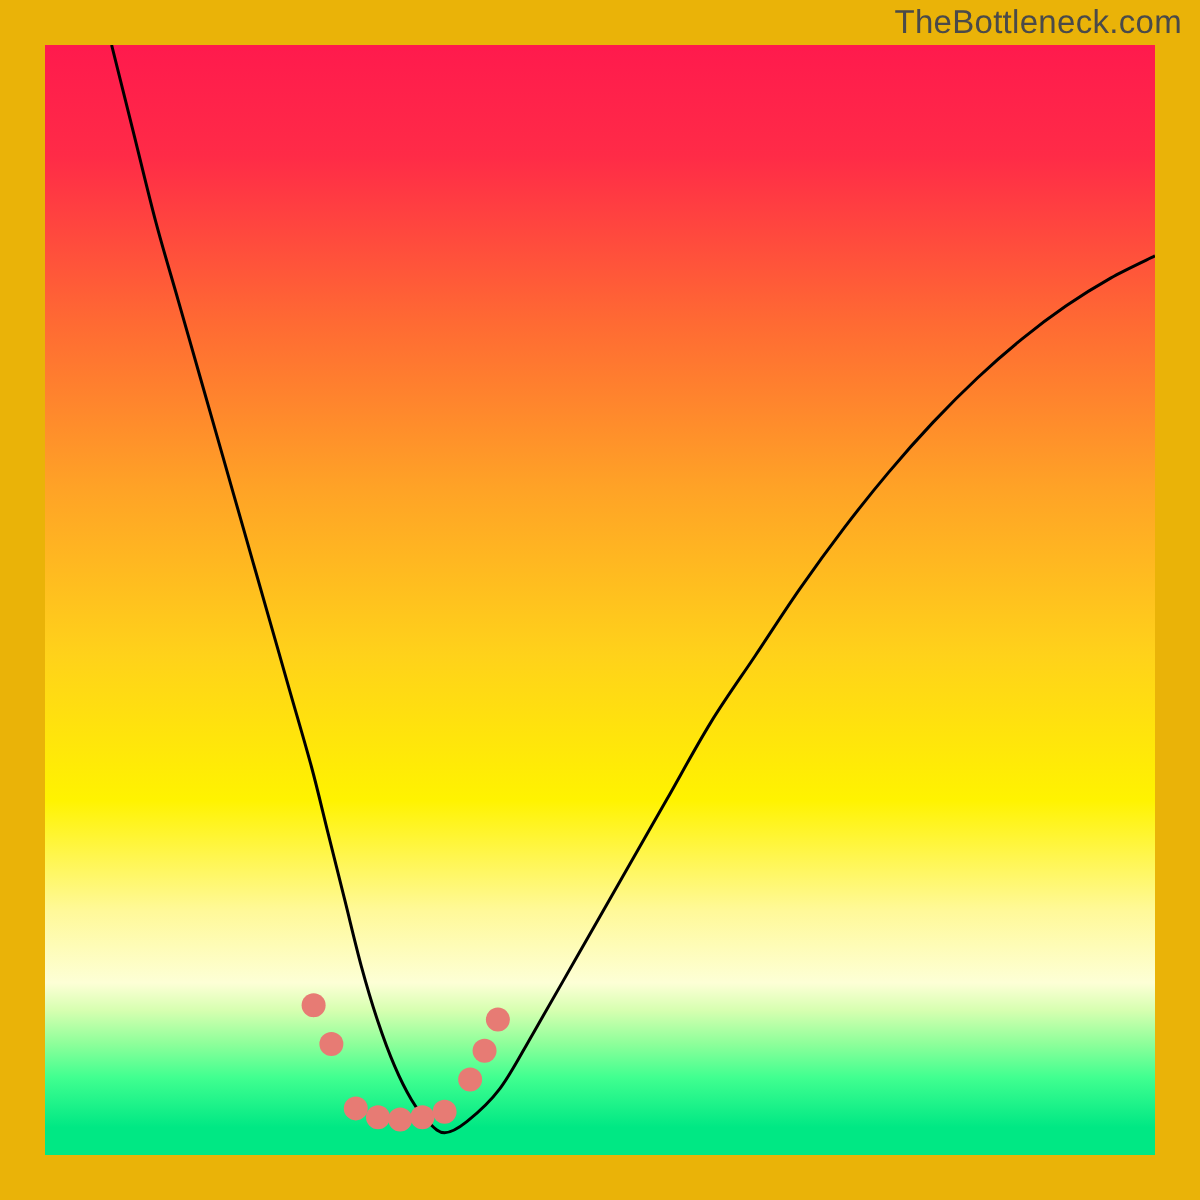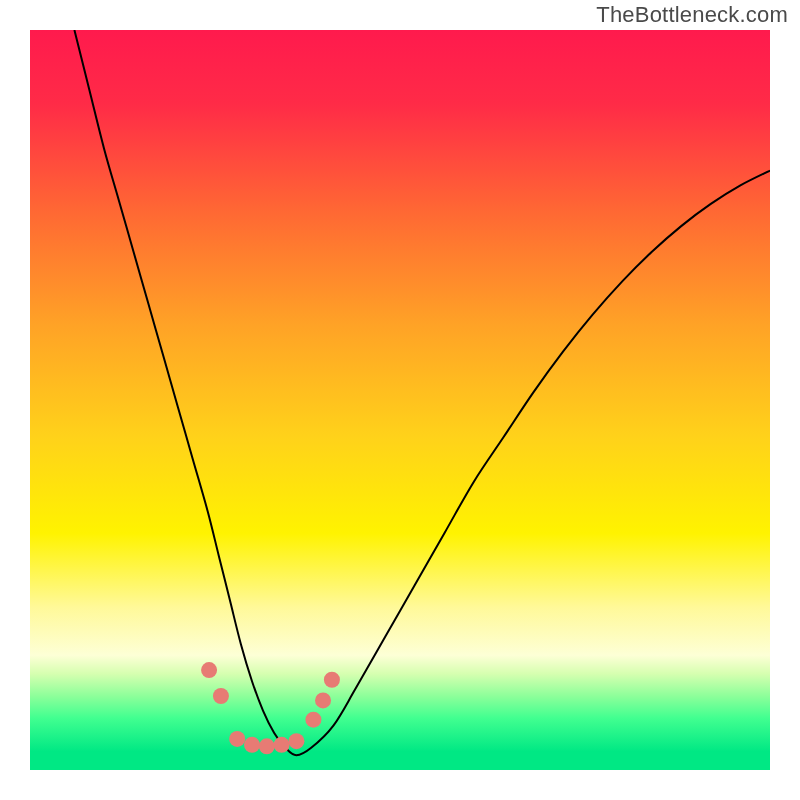--- a/index.html
+++ b/index.html
@@ -1,21 +1,21 @@
 <!DOCTYPE html>
 <html><head>
 <meta charset="utf-8">
 <style>
   * { margin: 0; padding: 0; box-sizing: border-box; }
   html, body { width: 800px; height: 800px; overflow: hidden; background: #000; }
   .frame {
     position: absolute;
     left: 0; top: 0;
     width: 800px; height: 800px;
-    background: #ffffff;
+    background: #eab308;
   }
   .plot {
     position: absolute;
     left: 30px; top: 30px;
     width: 740px; height: 740px;
     overflow: hidden;
   }
   .gradient {
     position: absolute;
     left: 0; top: 0; width: 100%; height: 100%;

